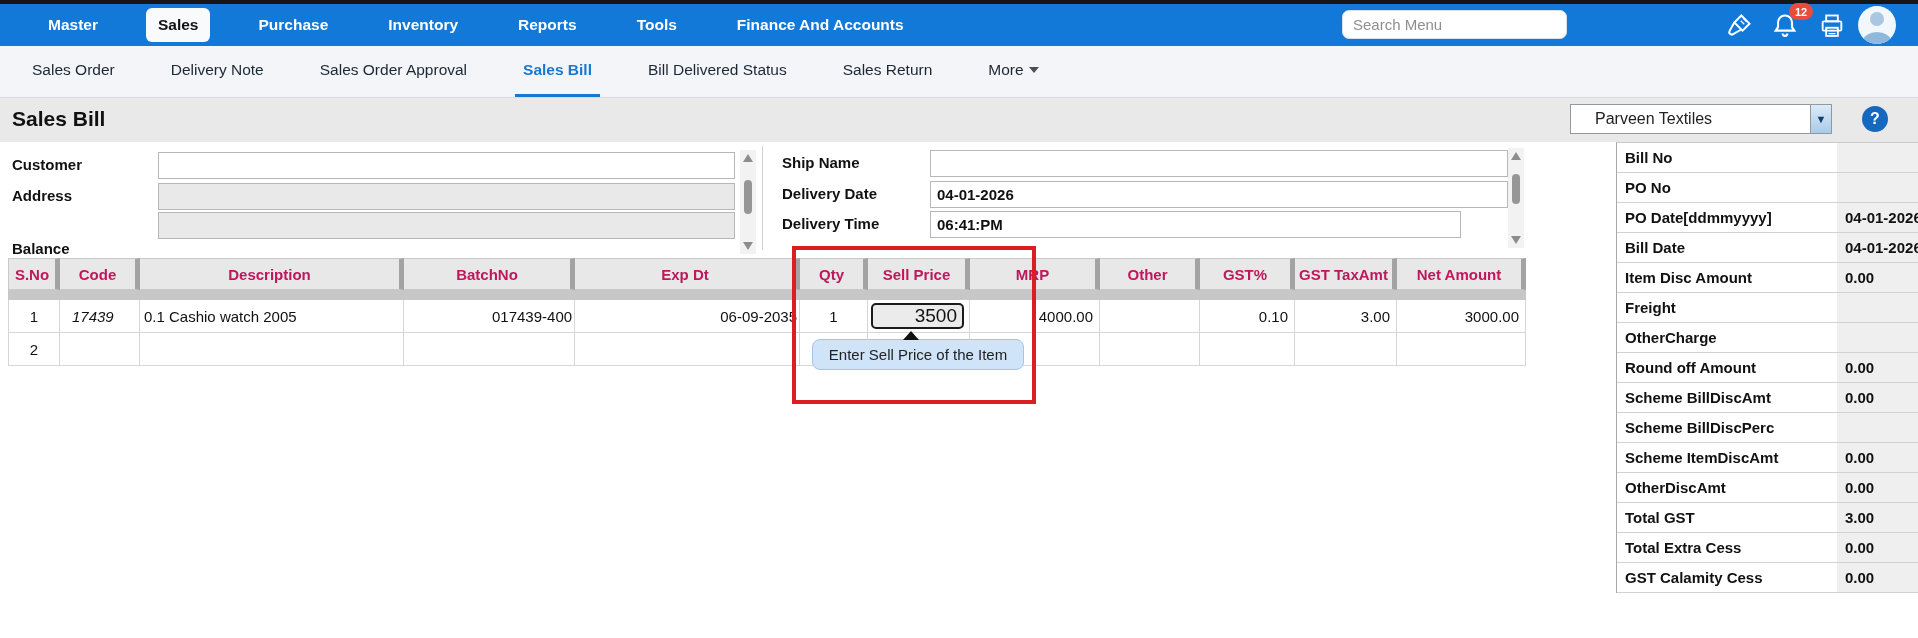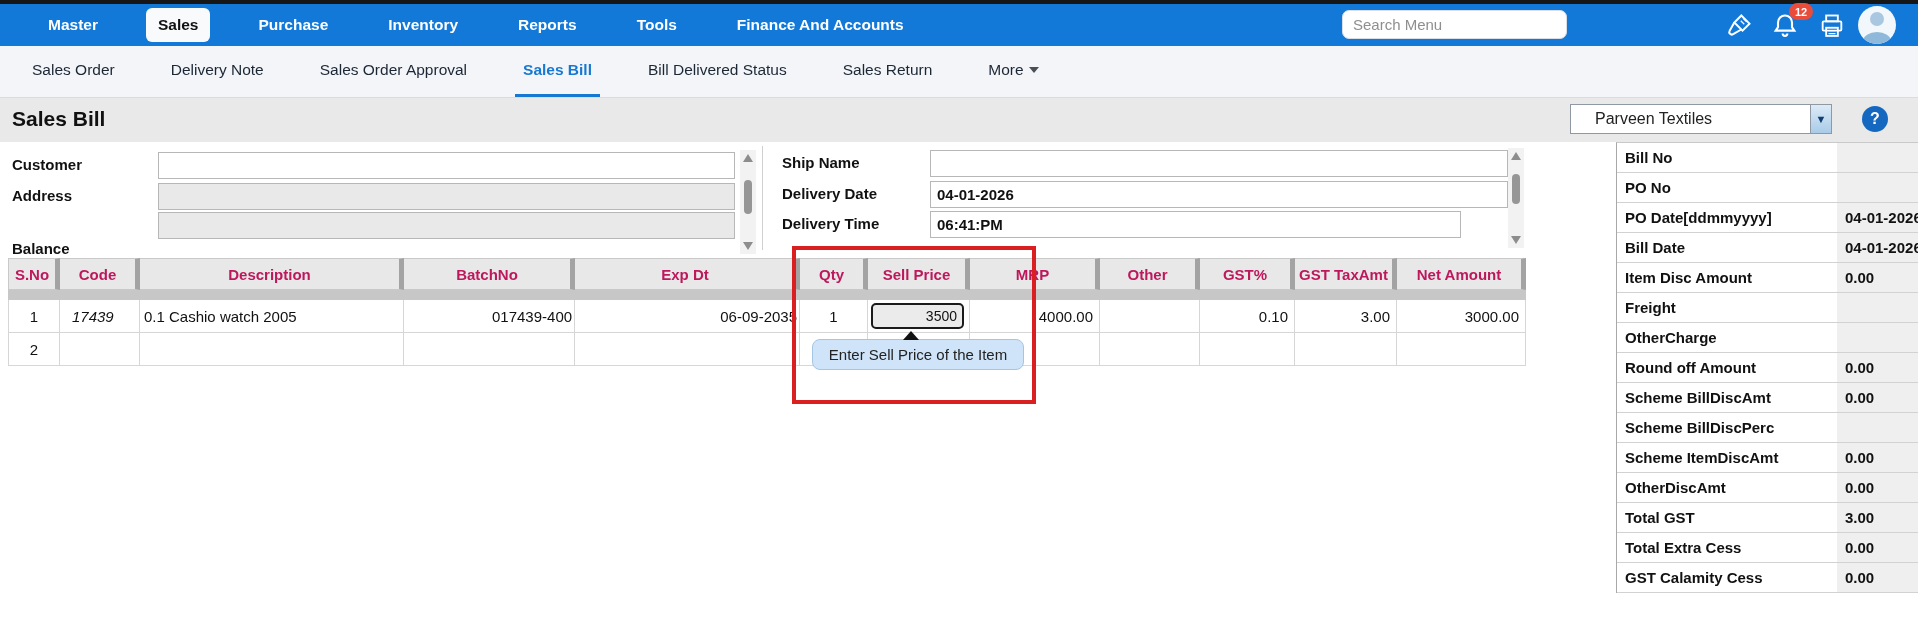--- a/index.html
+++ b/index.html
@@ -66,21 +66,21 @@
   .td { background:#fff; border-bottom:1px solid #d6d6d6; border-right:1px solid #d6d6d6; height:33px; font-size:15px; color:#111;
         display:flex; align-items:center; position:relative; }
   .td:first-child { border-left:1px solid #d6d6d6; }
   .al-center { justify-content:center; }
   .al-right  { justify-content:flex-end; padding-right:6px; }
   .pad-r2 { justify-content:flex-end; padding-right:2px; }
   .pad-l4  { padding-left:4px; }
   .pad-l12 { padding-left:12px;font-style:italic; }
   .pad-l88 { padding-left:88px; }
   .sell-input { position:absolute; left:3px; right:5px; top:3px; bottom:3px; background:#ebebeb; border:2px solid #1b1b1b;
-                border-radius:5px; font-size:14px; color:#111; display:flex; align-items:center; justify-content:flex-end; padding-right:5px; }
+                border-radius:5px; font-size:19px; color:#111; display:flex; align-items:center; justify-content:flex-end; padding-right:5px; }
 
   
   #redbox { left:792px; top:246px; width:244px; height:158px; border:4px solid #d91f1f; z-index:20; pointer-events:none; }
 
   
   #tooltip { left:812px; top:339px; width:212px; height:31px; background:#cfe4f9; border:1px solid #a5c6e3; border-radius:8px;
              display:flex; align-items:center; justify-content:center; font-size:15px; color:#222; z-index:30; }
   #tooltip-arrow { left:903px; top:331px; width:0; height:0; border-left:8px solid transparent; border-right:8px solid transparent;
                    border-bottom:9px solid #111; z-index:31; }
 

